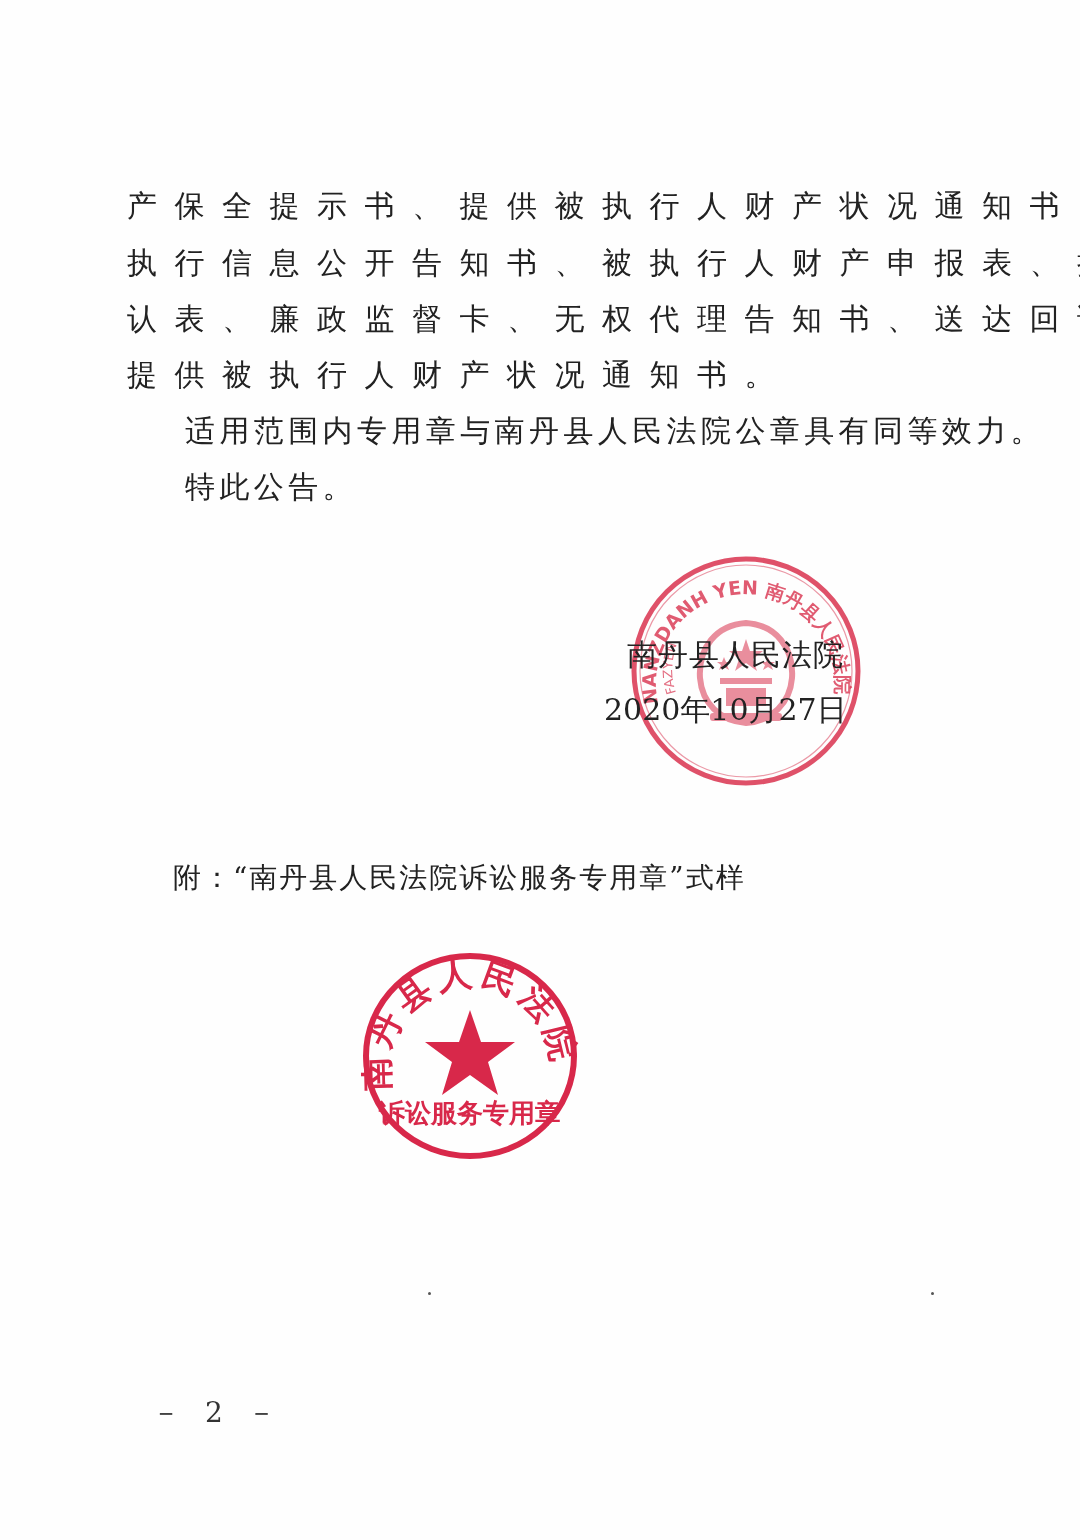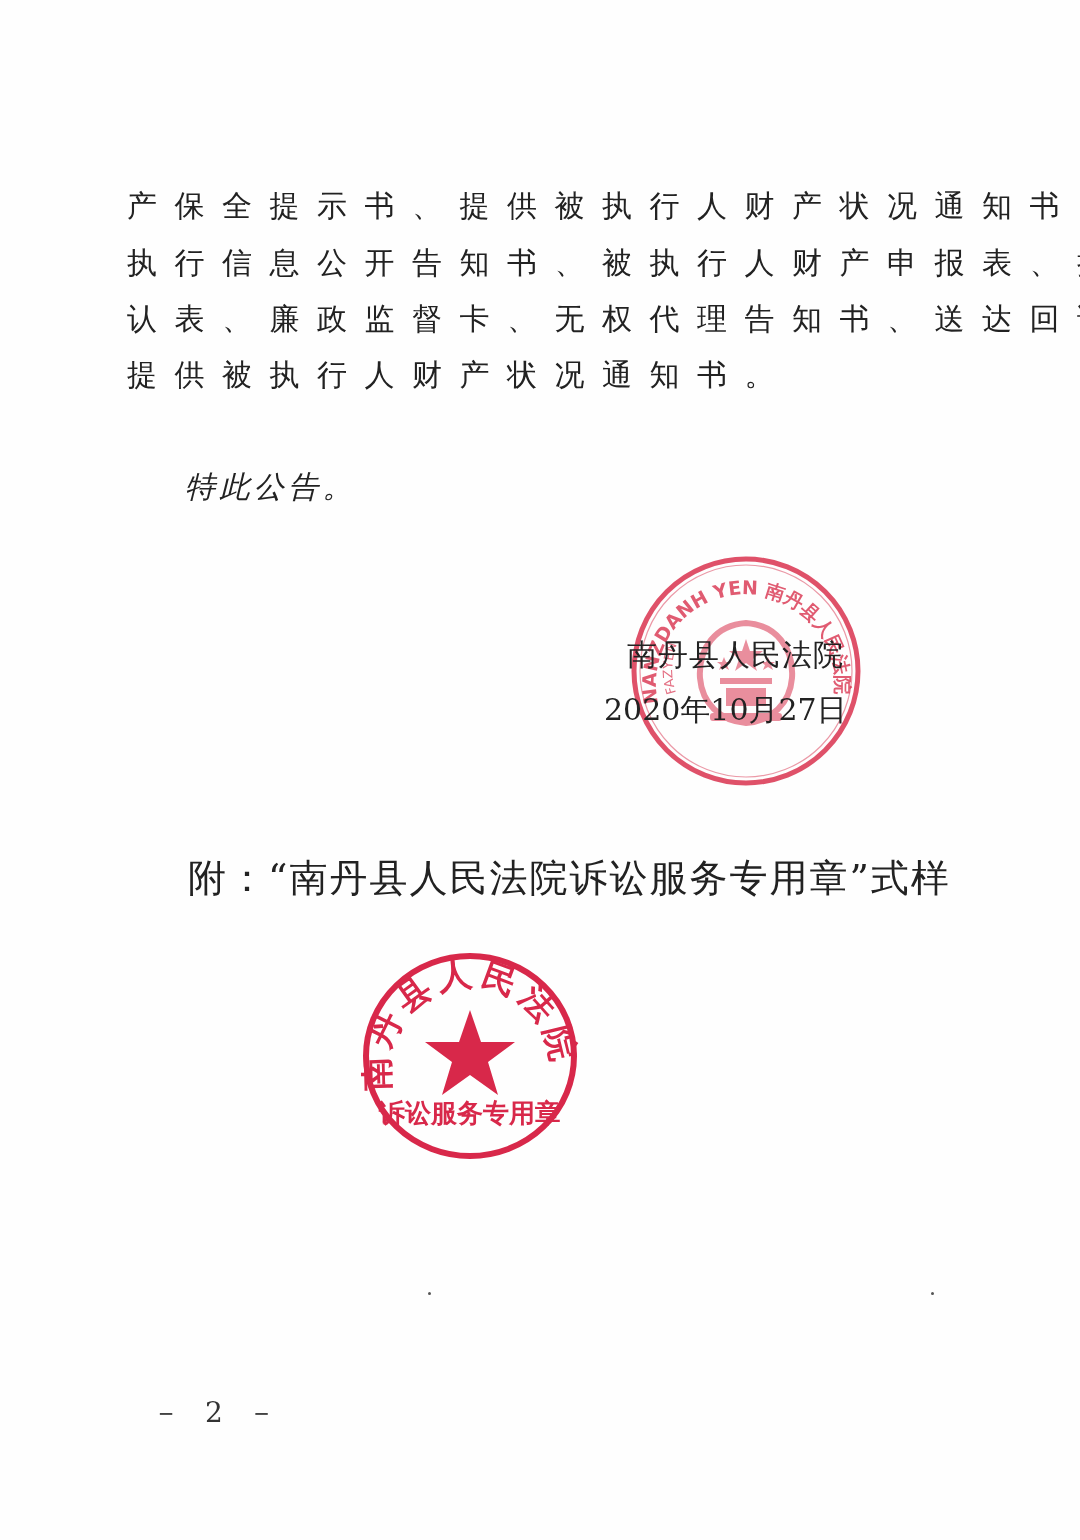--- a/index.html
+++ b/index.html
@@ -51,23 +51,23 @@
     }
     .sig-org { left: 627px; top: 635px; letter-spacing: 1px; }
     .sig-date { left: 604px; top: 690px; letter-spacing: 0px; }
     .seal {
       position: absolute;
       z-index: 2;
     }
     .seal svg { display: block; }
     .attachment {
       position: absolute;
-      left: 188px;
+      left: 173px;
       top: 858px;
-      font-size: 38px;
+      font-size: 28px;
       line-height: 40px;
       letter-spacing: 2px;
       white-space: nowrap;
       color: #222;
     }
     .page-number {
       position: absolute;
       left: 152px;
       top: 1395px;
       font-size: 28px;
@@ -85,21 +85,22 @@
 </head>
 <body>
 
 <div class="page">
 
   <div class="para-line" style="top:186px;">产保全提示书、提供被执行人财产状况通知书、执行风险告知书、</div>
   <div class="para-line" style="top:243px;">执行信息公开告知书、被执行人财产申报表、执行款收款账户确</div>
   <div class="para-line" style="top:299px;">认表、廉政监督卡、无权代理告知书、送达回证等；当事人同意</div>
   <div class="para-line" style="top:355px;">提供被执行人财产状况通知书。</div>
 
-  <div class="indent-line" style="top:467px;font-style:italic;">特此公告。</div>
+  <div class="indent-line" style="top:411px;">适用范围内专用章与南丹县人民法院公章具有同等效力。</div>
+  <div class="indent-line" style="top:467px;">特此公告。</div>
 
   <div class="seal" style="left:628px; top:553px;">
     <svg width="236" height="236" viewBox="0 0 236 236">
       <defs>
         <path id="arcTop" d="M 30 150 A 90 90 0 1 1 206 150"></path>
         <path id="arcInner" d="M 48 140 A 74 74 0 0 1 150 50"></path>
       </defs>
       <circle cx="118" cy="118" r="112" fill="none" stroke="#d9334f" stroke-width="5" opacity="0.85"></circle>
       <circle cx="118" cy="118" r="106" fill="none" stroke="#d9334f" stroke-width="1.2" opacity="0.5"></circle>
       <text font-family="DejaVu Sans, sans-serif" font-size="19" fill="#d9334f" opacity="0.8" font-weight="bold">

